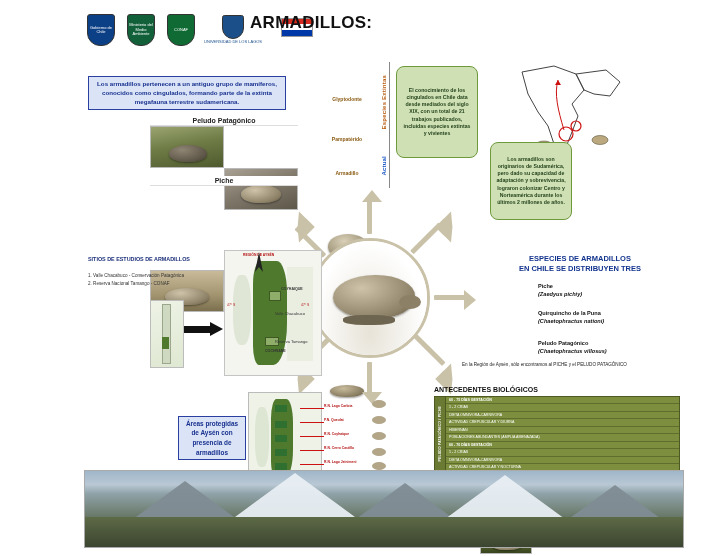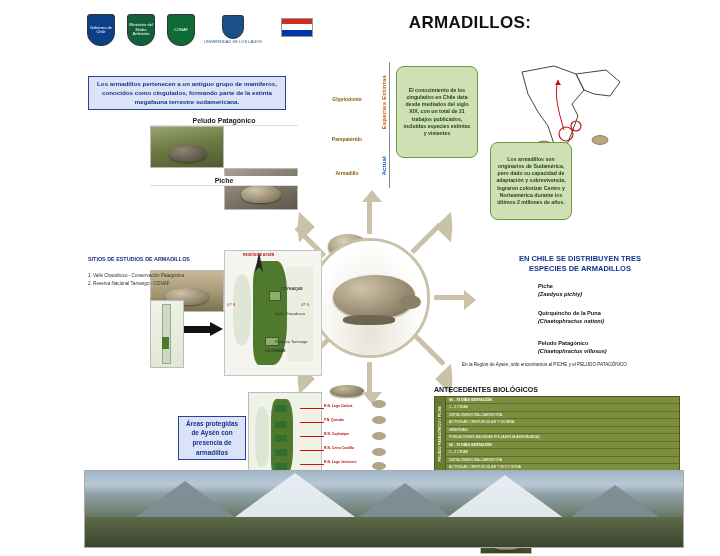--- a/index.html
+++ b/index.html
@@ -55,21 +55,20 @@
     display: flex; flex-direction: column; align-items: center; justify-content: center;
     gap: 1px;
   }
   .ul-name { font-size: 4px; color: #1b4f8a; text-align: center; line-height: 1.1; }
   .flag-py { width: 30px; height: 17px; border: 1px solid #999; display:flex; flex-direction: column;}
   .flag-py i { display:block; height: 33.33%; }
 
   .title {
     position: absolute;
     left: 250px; top: 12px; width: 440px;
-    text-align: center;
     font-weight: bold;
     color: #111;
     line-height: 1.25;
   }
   .title .l1 { font-size: 17px; letter-spacing: .3px;}
   .title .l2 { font-size: 15px; letter-spacing: .2px;}
 
   
   .box-intro {
     left: 88px; top: 76px; width: 198px; height: 34px;
@@ -439,22 +438,22 @@
     <div class="abs tiny" style="left:18px;top:2px;font-size:3.4px;color:#b31111;font-weight:bold;">REGIÓN DE AYSÉN</div>
   </div>
 
   <div class="abs" style="left:254px;top:252px;width:10px;height:22px;">
     <svg viewBox="0 0 10 22" width="10" height="22">
         <polygon points="5,0 9,20 5,15 1,20" fill="#222"></polygon>
       </svg>
   </div>
 
   <div class="abs sp-title" style="left:480px;top:254px;width:200px;">
+    <div>ESPECIES DE ARMADILLOS</div>
     <div>EN CHILE SE DISTRIBUYEN TRES</div>
-    <div>ESPECIES DE ARMADILLOS</div>
   </div>
 
   <div class="abs photo ph-green" style="left:480px;top:274px;width:52px;height:26px;">
     <div class="armadillo-blob" style="left:10px;top:9px;width:32px;height:12px;"></div>
   </div>
   <div class="abs sp-name" style="left:538px;top:283px;">Piche</div>
   <div class="abs sp-sci" style="left:538px;top:291px;">(Zaedyus pichiy)</div>
 
   <div class="abs sp-name" style="left:538px;top:310px;">Quirquincho de la Puna</div>
   <div class="abs sp-sci" style="left:538px;top:318px;">(Chaetophractus nationi)</div>

